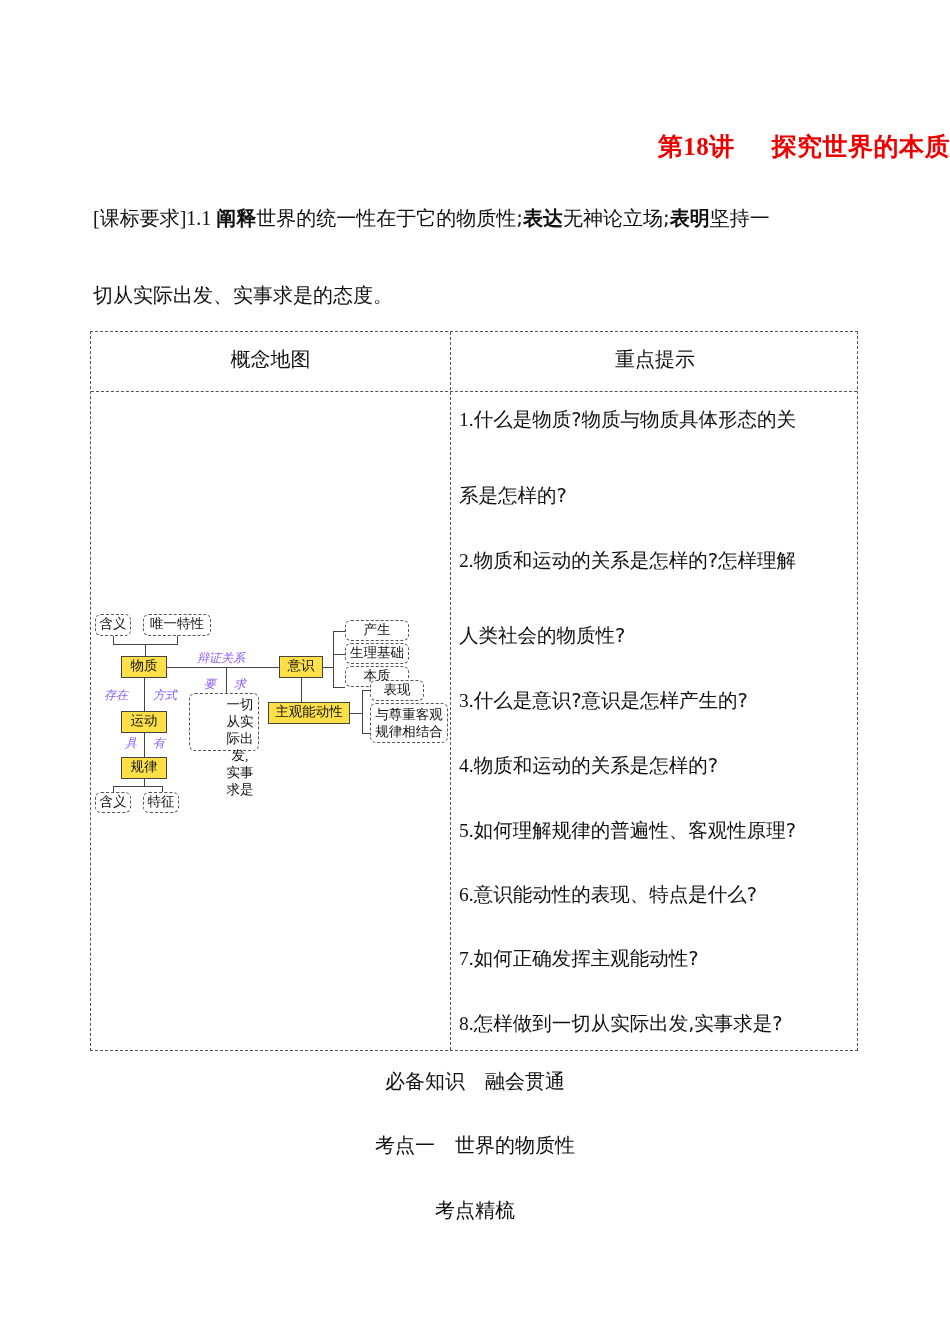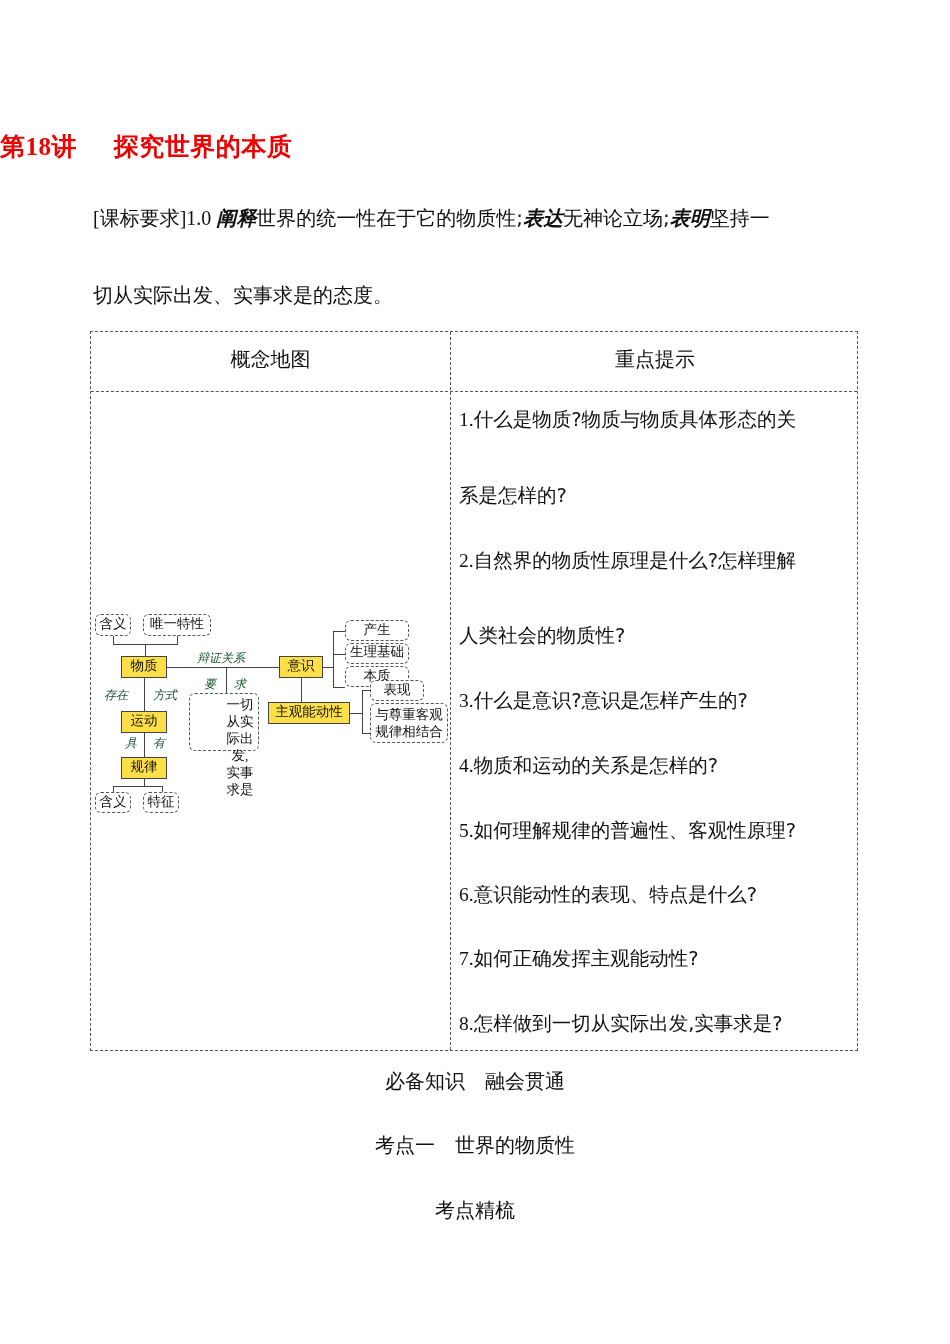--- a/index.html
+++ b/index.html
@@ -1,54 +1,54 @@
 <!DOCTYPE html>
 <html><head>
 <meta charset="utf-8">
 <style>
   html, body { margin: 0; padding: 0; background: #ffffff; }
   body { width: 950px; height: 1344px; position: relative; overflow: hidden;
          font-family: "DejaVu Sans", "Liberation Sans", sans-serif; color: #111; }
-  .title { position: absolute; top: 130px; left: 0; width: 950px; text-align: left;
+  .title { position: absolute; top: 130px; left: 0; width: 950px; text-align: right;
            font-size: 25px; font-weight: bold; color: #ee0000; letter-spacing: 0.5px; }
   .title .num { font-family: "Liberation Serif", serif; }
   .req { position: absolute; left: 93px; width: 770px; font-size: 20px; line-height: 26px; }
   .req1 { top: 205px; }
   .req2 { top: 282px; }
   .req .lead { font-family: "Liberation Serif", serif; }
-  .req b { font-weight: bold; font-style: italic; }
+  .req b { font-weight: bold; }
   .tbl { position: absolute; left: 90px; top: 331px; width: 768px; height: 720px;
          border: 1.5px dashed #555; box-sizing: border-box; }
   .vline { position: absolute; left: 359px; top: 0; bottom: 0; border-left: 1.5px dashed #555; }
   .hline { position: absolute; left: 0; right: 0; top: 59px; border-top: 1.5px dashed #555; }
   .hdr { position: absolute; top: 14px; font-size: 20px; text-align: center; }
   .hdr-left { left: 0; width: 359px; }
   .hdr-right { left: 360px; width: 408px; }
   .qlist { position: absolute; left: 368px; top: 70px; width: 400px; font-size: 19.5px; }
   .q { position: absolute; left: 0; white-space: nowrap; }
   .q .n { font-family: "Liberation Serif", serif; }
   .map { position: absolute; left: 0; top: 275px; width: 359px; height: 215px; }
   .box { position: absolute; border: 1.3px solid #444; background: #fde047; font-family: "Liberation Serif", "DejaVu Serif", serif;
          font-size: 13.5px; text-align: center; line-height: 18px; box-sizing: border-box; }
   .dbox { position: absolute; border: 1.3px dashed #555; border-radius: 6px; background: #fff;
           font-family: "Liberation Serif", "DejaVu Serif", serif; font-size: 13.5px; text-align: center;
           line-height: 17px; box-sizing: border-box; }
-  .lbl { position: absolute; font-family: "DejaVu Serif", serif; font-size: 12px; font-style: italic; color: #14532d; text-align: right; }
+  .lbl { position: absolute; font-family: "DejaVu Serif", serif; font-size: 12px; font-style: italic; color: #8b5cf6; text-align: right; }
   .ln { position: absolute; background: #444; }
   .footer { position: absolute; left: 0; width: 950px; text-align: center; font-size: 20px; }
 </style>
 </head>
 <body>
 
 <div class="title">
   <span>第</span><span class="num">18</span><span>讲</span>&nbsp;&nbsp;&nbsp;&nbsp;<span>探究世界的本质</span>
 </div>
 
 <div class="req req1">
-  <span class="lead">[课标要求]1.0 </span><b>阐释</b><span>世界的统一性在于它的物质性;</span><b>表达</b><span>无神论立场;</span><b>表明</b><span>坚持一</span>
+  <span class="lead">[课标要求]1.1 </span><b>阐释</b><span>世界的统一性在于它的物质性;</span><b>表达</b><span>无神论立场;</span><b>表明</b><span>坚持一</span>
 </div>
 <div class="req req2">切从实际出发、实事求是的态度。</div>
 
 <div class="tbl">
   <div class="vline"></div>
   <div class="hline"></div>
   <div class="hdr hdr-right">重点提示</div>
   <div class="hdr hdr-left">概念地图</div>
 
   <div class="map">
@@ -92,40 +92,40 @@
     <div class="ln" style="left:71px;top:179px;width:1px;height:6px;"></div>
     <div class="dbox" style="left:4px;top:185px;width:36px;height:21px;">含义</div>
     <div class="dbox" style="left:52px;top:185px;width:36px;height:21px;">特征</div>
 
     <div class="ln" style="left:232px;top:60px;width:10px;height:1px;"></div>
     <div class="ln" style="left:242px;top:24px;width:1px;height:57px;"></div>
     <div class="ln" style="left:242px;top:24px;width:12px;height:1px;"></div>
     <div class="ln" style="left:242px;top:47px;width:12px;height:1px;"></div>
     <div class="ln" style="left:242px;top:80px;width:12px;height:1px;"></div>
     <div class="dbox" style="left:254px;top:13px;width:64px;height:21px;">产生</div>
-    <div class="dbox" style="left:254px;top:36px;width:64px;height:21px;font-family:Liberation Mono, monospace;">生理基础</div>
+    <div class="dbox" style="left:254px;top:36px;width:64px;height:21px;">生理基础</div>
     <div class="dbox" style="left:254px;top:59px;width:64px;height:21px;">本质</div>
 
     <div class="ln" style="left:210px;top:71px;width:1px;height:24px;"></div>
     <div class="box" style="left:177px;top:95px;width:82px;height:22px;">主观能动性</div>
     <div class="ln" style="left:259px;top:106px;width:12px;height:1px;"></div>
     <div class="ln" style="left:271px;top:83px;width:1px;height:44px;"></div>
     <div class="ln" style="left:271px;top:83px;width:8px;height:1px;"></div>
     <div class="ln" style="left:271px;top:126px;width:8px;height:1px;"></div>
     <div class="dbox" style="left:279px;top:73px;width:54px;height:21px;">表现</div>
     <div class="dbox" style="left:279px;top:96px;width:78px;height:40px;padding-top:2px;">
       <div>与尊重客观</div>
       <div>规律相结合</div>
     </div>
   </div>
 
   <div class="qlist">
     <div class="q" style="top:4px;"><span class="n">1.</span><span>什么是物质?物质与物质具体形态的关</span></div>
     <div class="q" style="top:80px;">系是怎样的?</div>
-    <div class="q" style="top:145px;"><span class="n">2.</span><span>自然界的物质性原理是什么?怎样理解</span></div>
+    <div class="q" style="top:145px;"><span class="n">2.</span><span>物质和运动的关系是怎样的?怎样理解</span></div>
     <div class="q" style="top:220px;">人类社会的物质性?</div>
     <div class="q" style="top:285px;"><span class="n">3.</span><span>什么是意识?意识是怎样产生的?</span></div>
     <div class="q" style="top:350px;"><span class="n">4.</span><span>物质和运动的关系是怎样的?</span></div>
     <div class="q" style="top:415px;"><span class="n">5.</span><span>如何理解规律的普遍性、客观性原理?</span></div>
     <div class="q" style="top:479px;"><span class="n">6.</span><span>意识能动性的表现、特点是什么?</span></div>
     <div class="q" style="top:543px;"><span class="n">7.</span><span>如何正确发挥主观能动性?</span></div>
     <div class="q" style="top:608px;"><span class="n">8.</span><span>怎样做到一切从实际出发,实事求是?</span></div>
   </div>
 </div>
 

